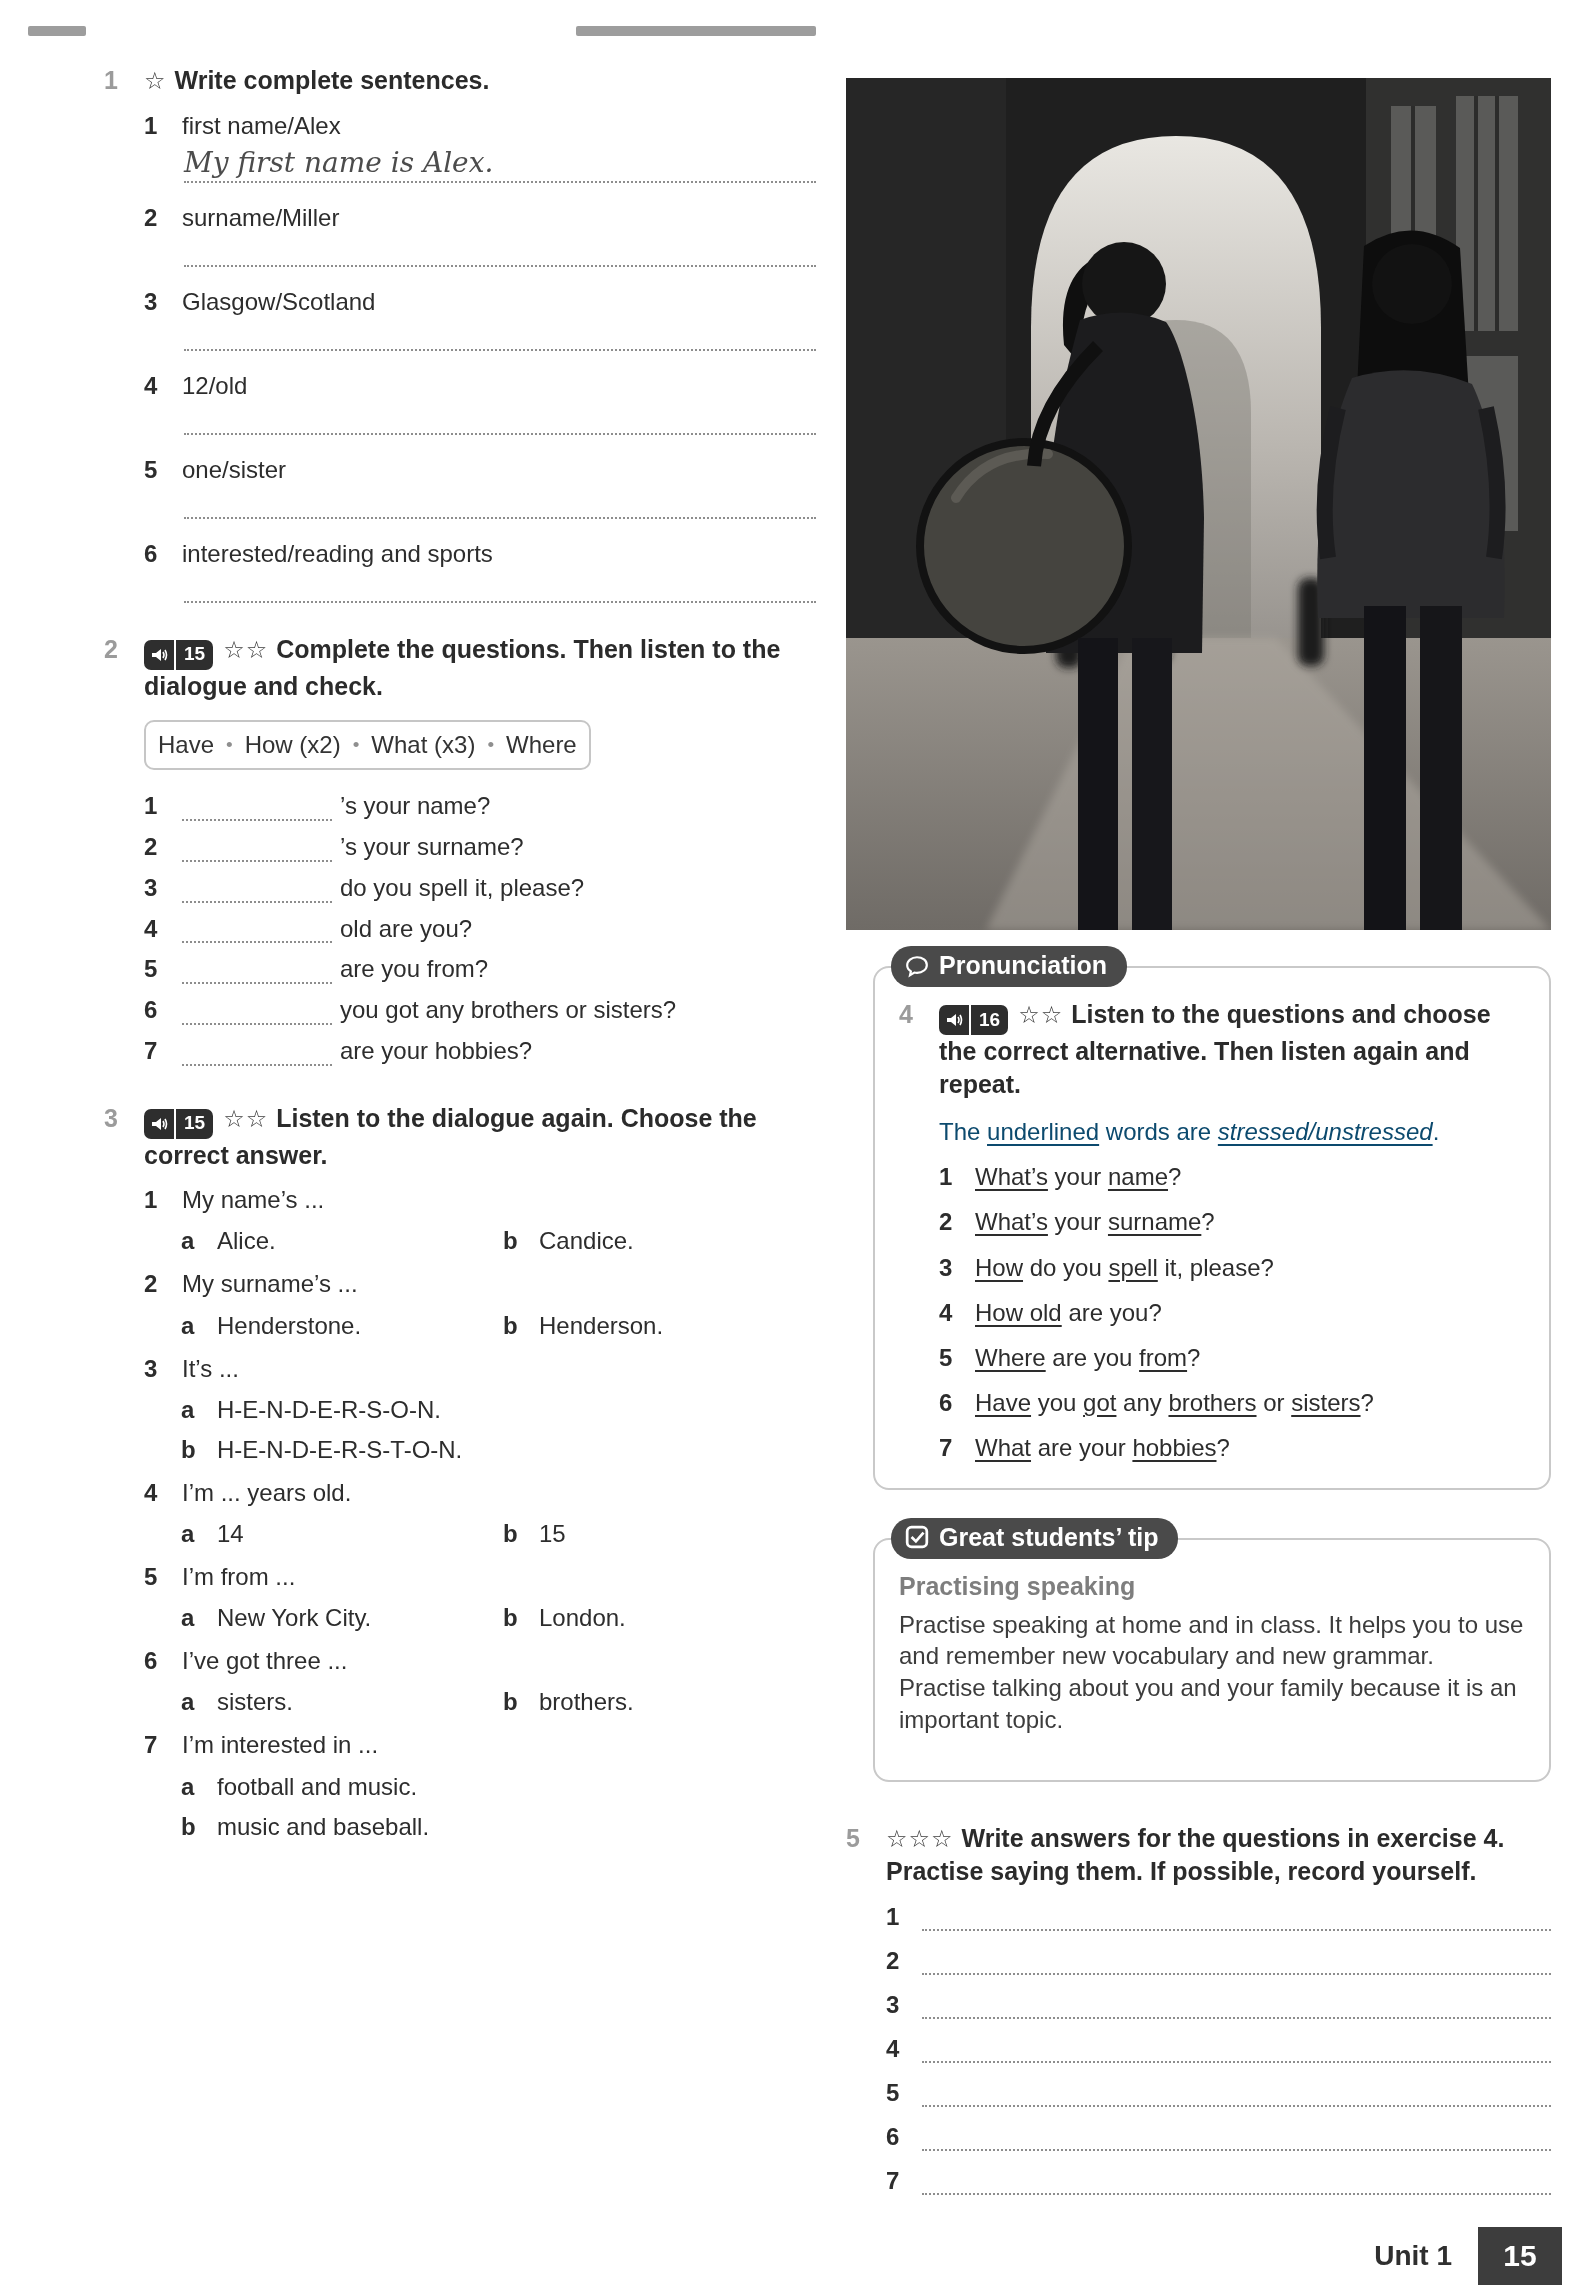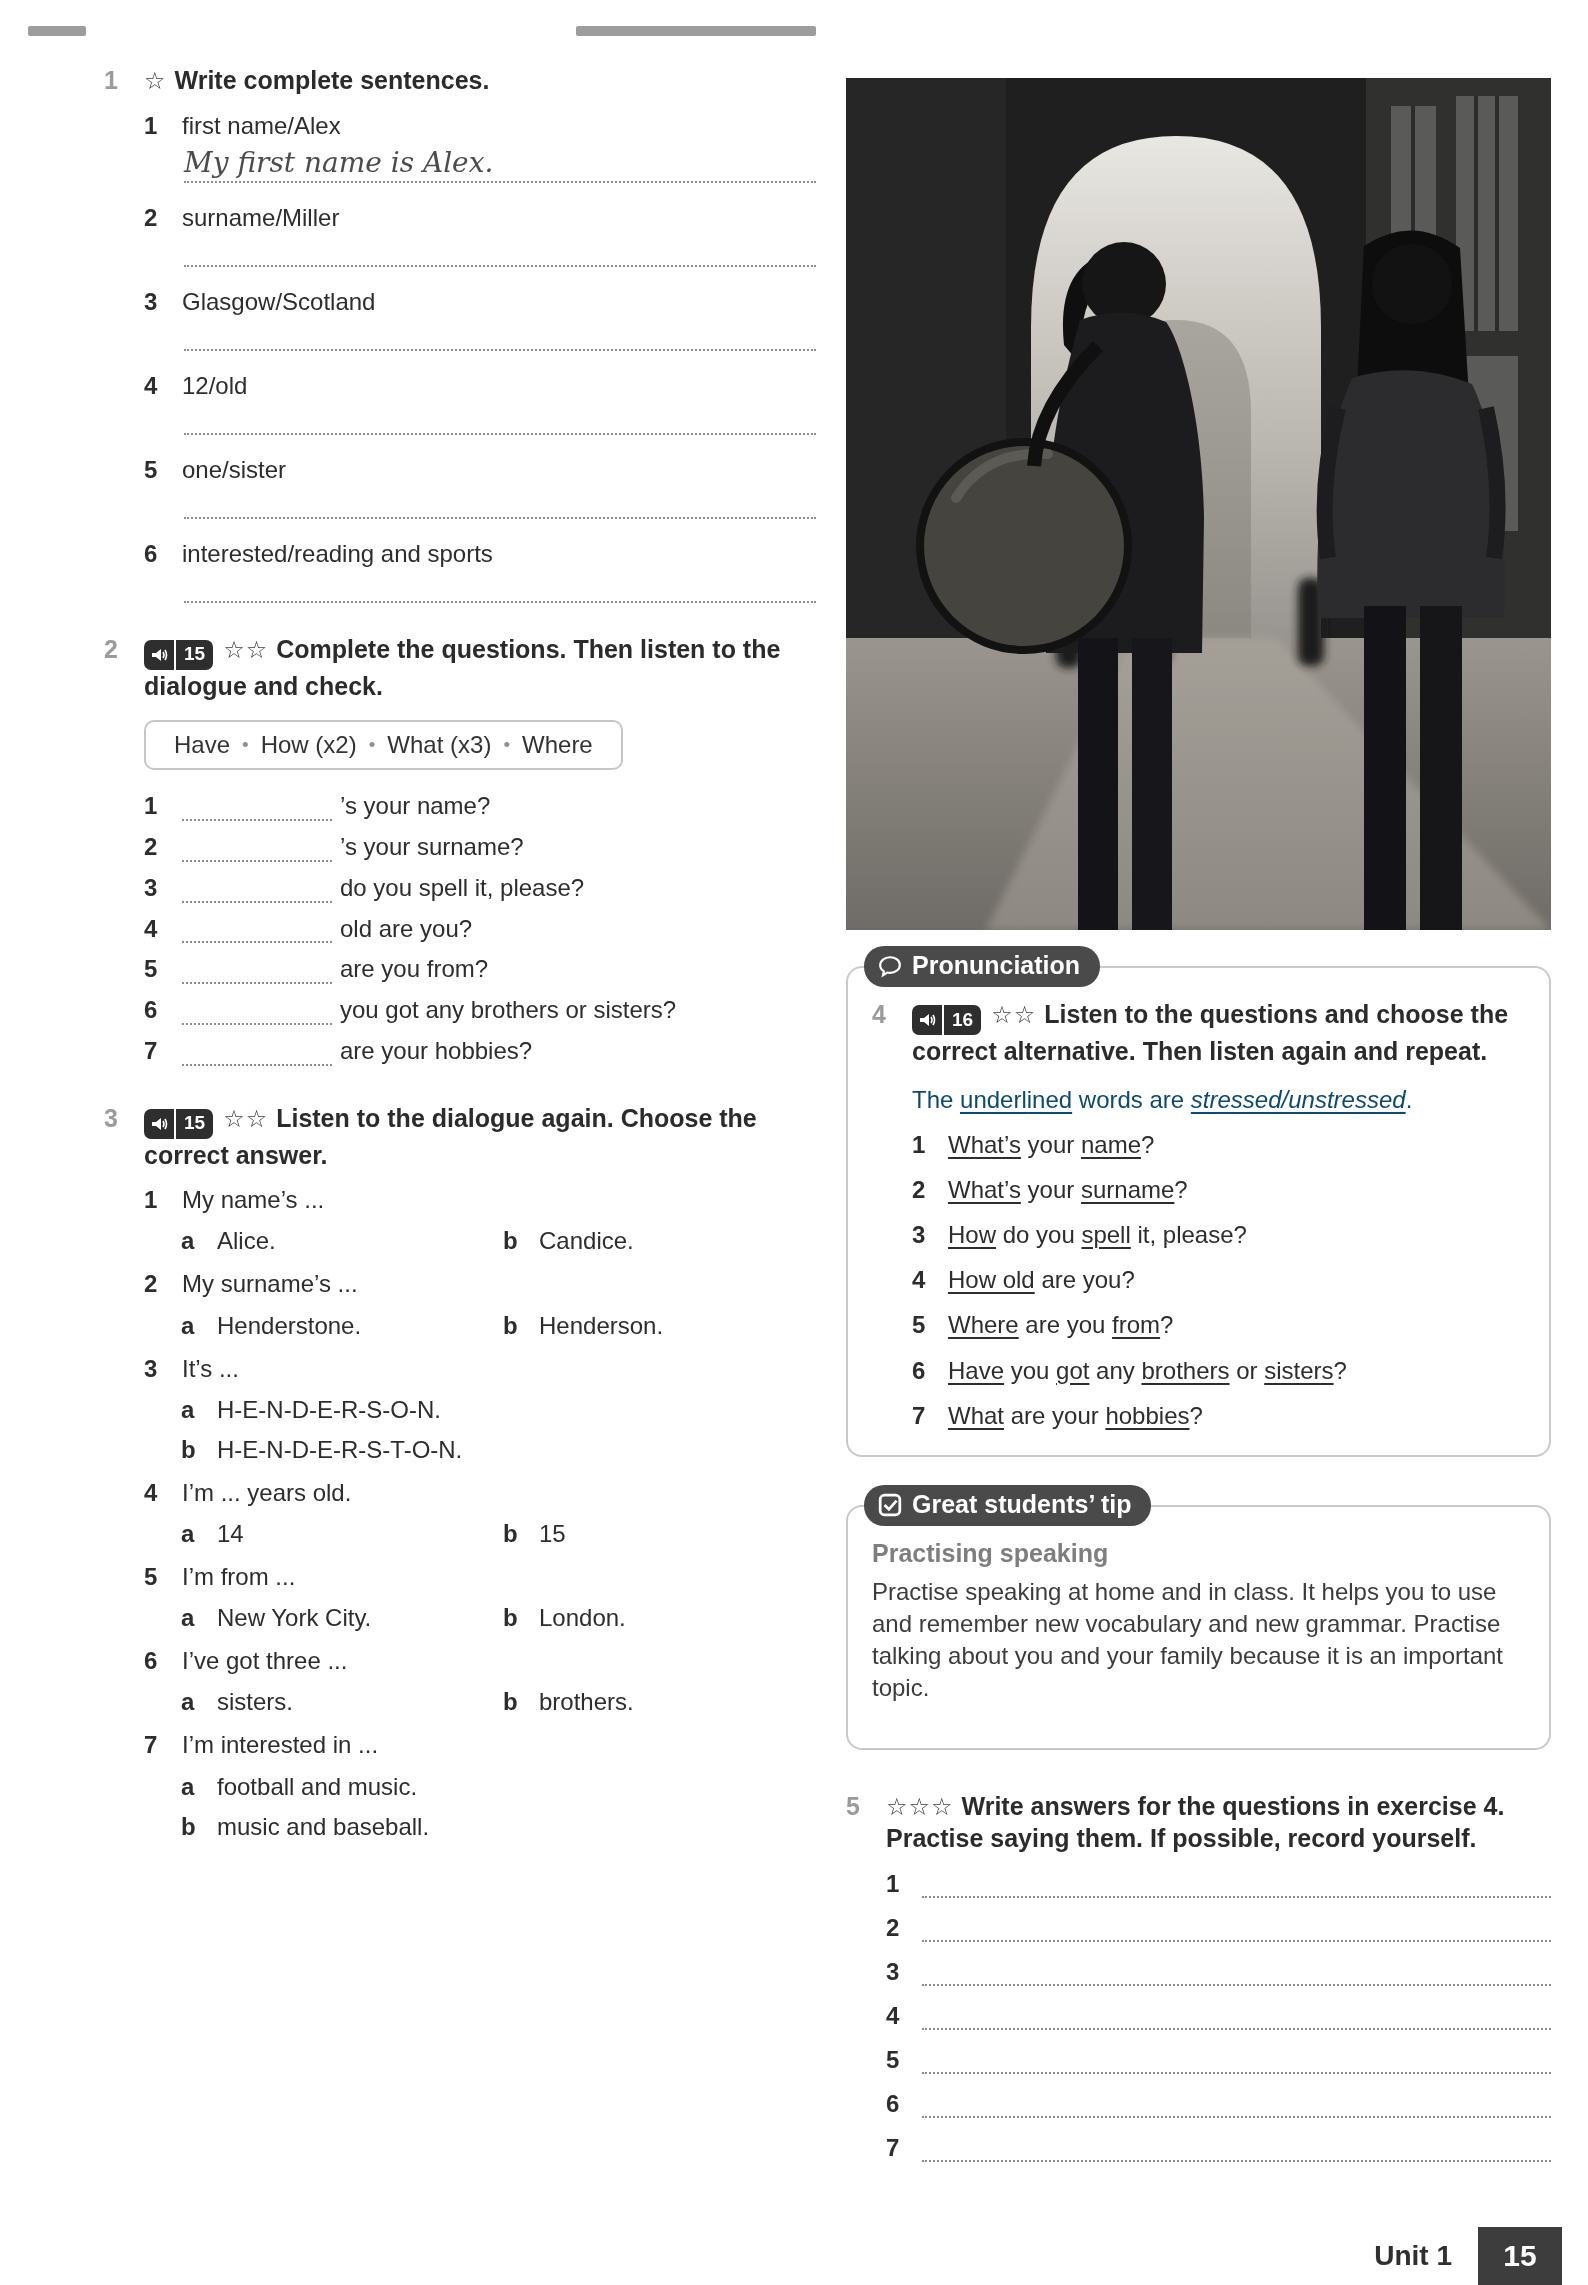--- a/index.html
+++ b/index.html
@@ -47,42 +47,42 @@
   .ex1-item:first-child { margin-top:4px; }
   .prompt-row { display:flex; font-size:24px; line-height:1.25; }
   .answer-line { margin-left:40px; border-bottom:2px dotted #8d8d8d; margin-top:26px; min-height:8px; padding-bottom:2px; }
   .answer-line.filled { margin-top:6px; }
   .handwriting { font-family:"DejaVu Serif", serif; font-style:italic; font-size:28px; color:#4c4c4c; line-height:1.15; display:inline-block; }
 
   
   .ex2 { margin-top:30px; }
   .word-box {
     display:inline-block; margin:18px 0 10px 40px; border:2px solid #c6c6c6; border-radius:10px;
-    padding:9px 28px; font-size:24px; color:#333333; white-space:nowrap;
+    padding:9px 12px; font-size:24px; color:#333333; white-space:nowrap;
   }
   .word-box .sep { color:#8f8f8f; padding:0 12px; font-size:19px; vertical-align:2px; }
   .q-row { display:flex; align-items:flex-end; margin-top:12px; margin-left:40px; font-size:24px; line-height:1.2; }
   .q-blank { display:inline-block; width:150px; border-bottom:2px dotted #8d8d8d; height:26px; margin-right:8px; }
 
   
   .ex3 { margin-top:36px; }
   .mc-items { margin-top:8px; }
   .mc-item { margin-left:40px; font-size:24px; }
   .mc-prompt { display:flex; margin-top:13px; line-height:1.3; }
   .opt-row { display:flex; margin-top:12px; margin-left:37px; }
   .opt { display:flex; }
   .opt.a { width:322px; }
   .opt-label { flex:0 0 36px; font-weight:bold; }
 
   
   .photo { width:705px; height:852px; overflow:hidden; background:#222222; }
   .photo svg { display:block; }
 
   
-  .rbox { position:relative; border:2px solid #c9c9c9; border-radius:16px; padding:30px 24px 24px; margin-top:36px; }
+  .rbox { position:relative; border:2px solid #c9c9c9; border-radius:16px; padding:30px 24px 24px; margin-top:36px;margin-left:27px; }
   .pill {
     position:absolute; top:-22px; left:16px; display:inline-flex; align-items:center; gap:10px;
     background:#4a4a4a; color:#ffffff; font-weight:bold; font-size:25px;
     padding:5px 20px 7px 14px; border-radius:20px; white-space:nowrap;
   }
   .pron-note { margin:16px 0 4px 40px; font-size:24px; color:#0c4a6e; line-height:1.3; }
   .u { text-decoration:underline; text-underline-offset:4px; text-decoration-thickness:2px; }
   .i { font-style:italic; }
   .pron-item { display:flex; margin-left:40px; margin-top:14px; font-size:24px; line-height:1.3; }
   .pron-item .item-num { flex:0 0 36px; }

